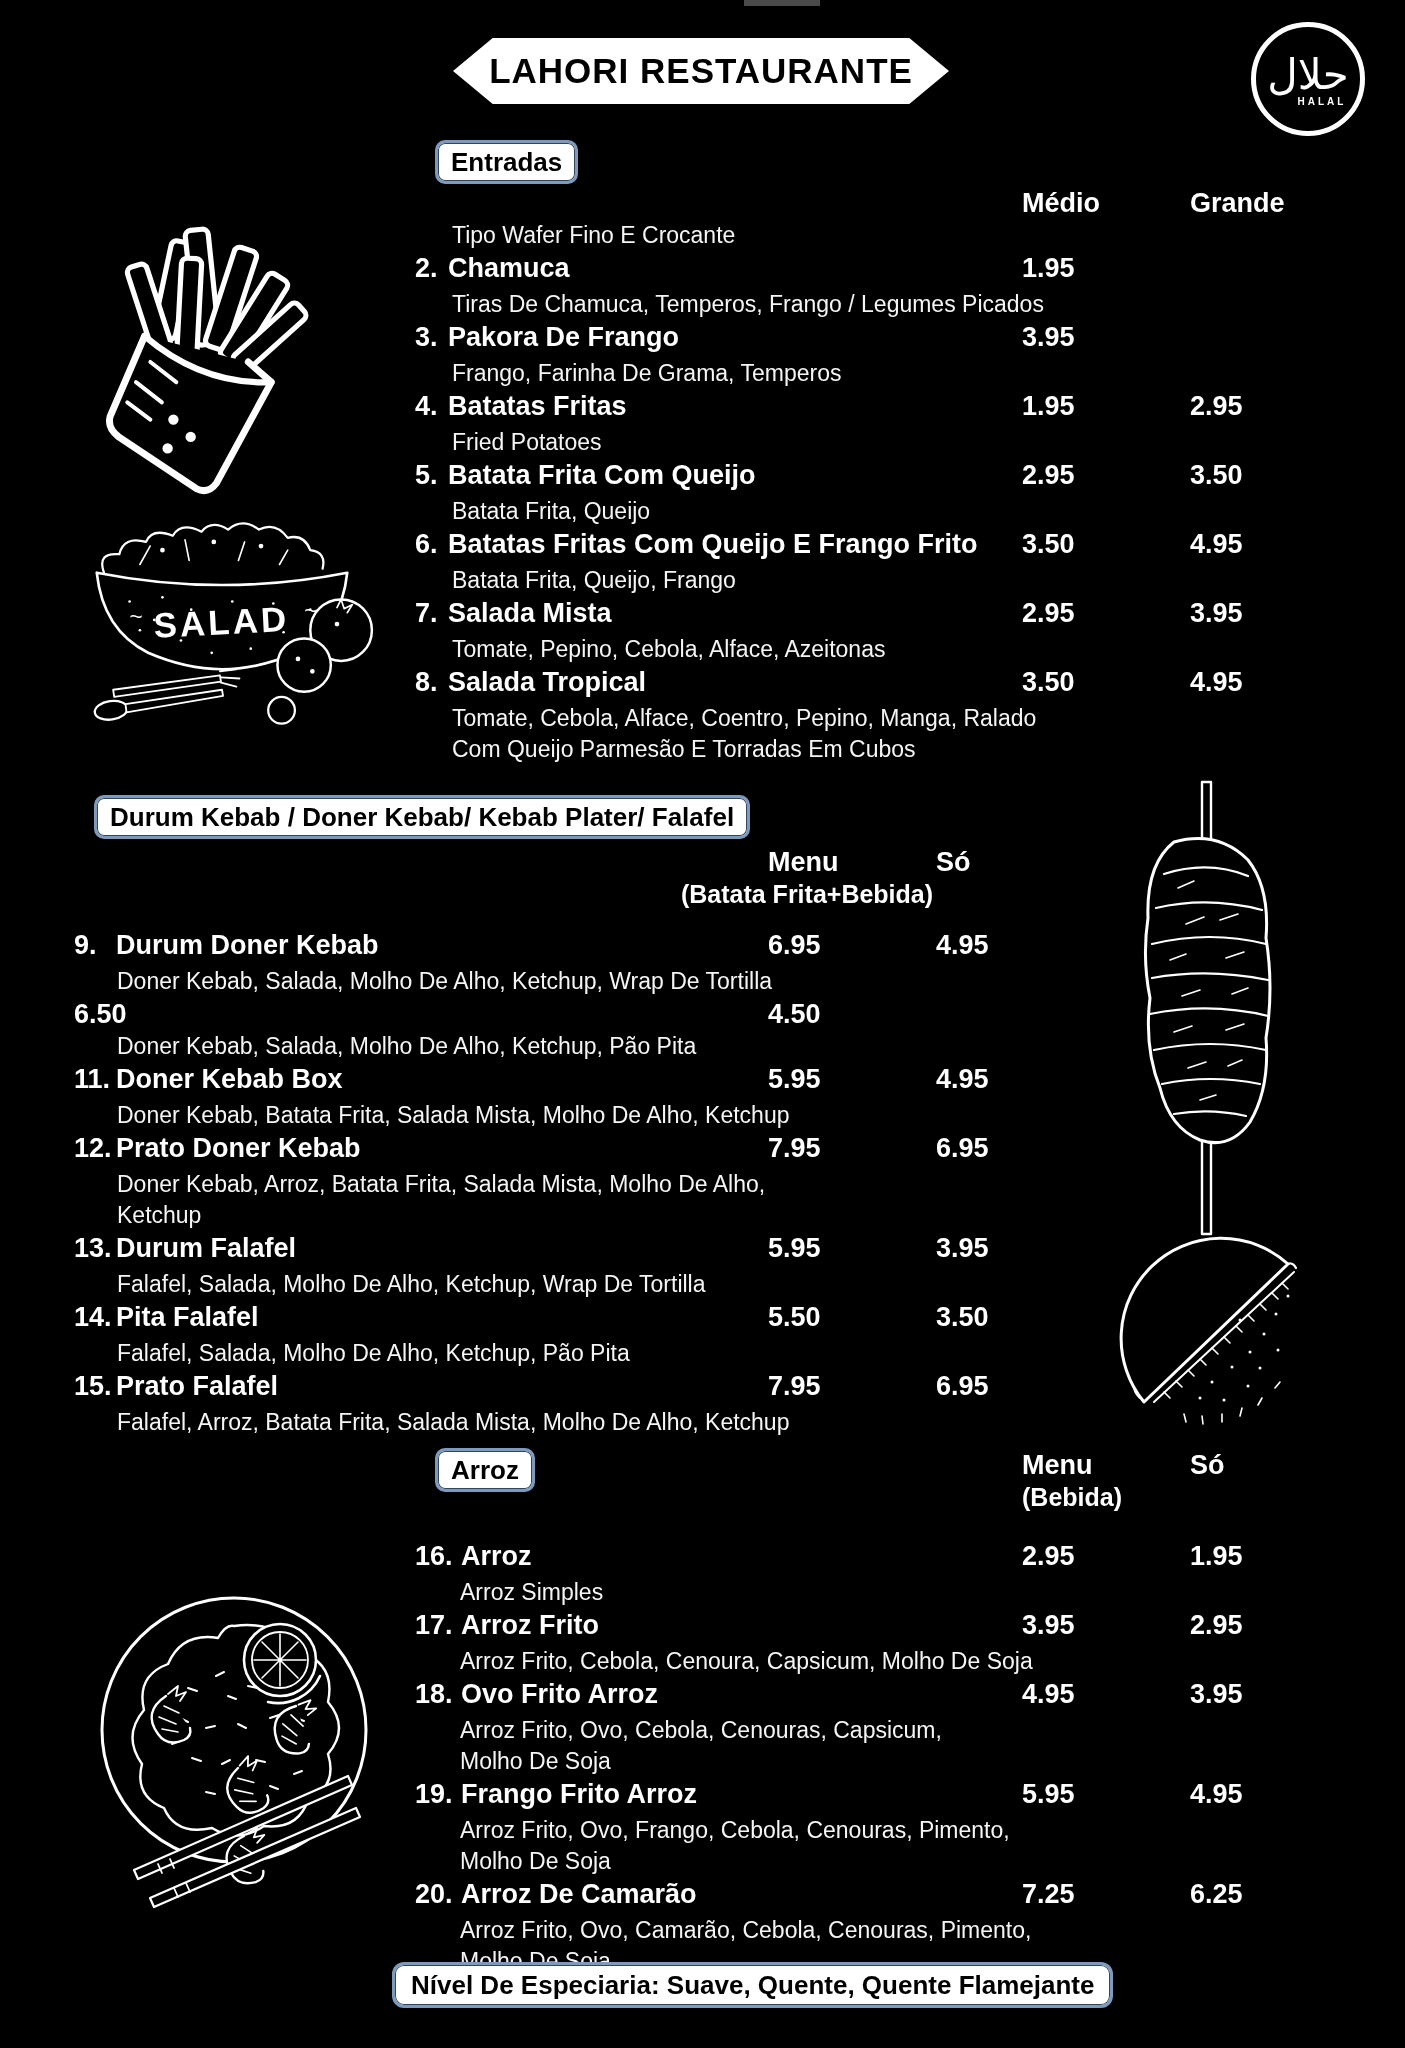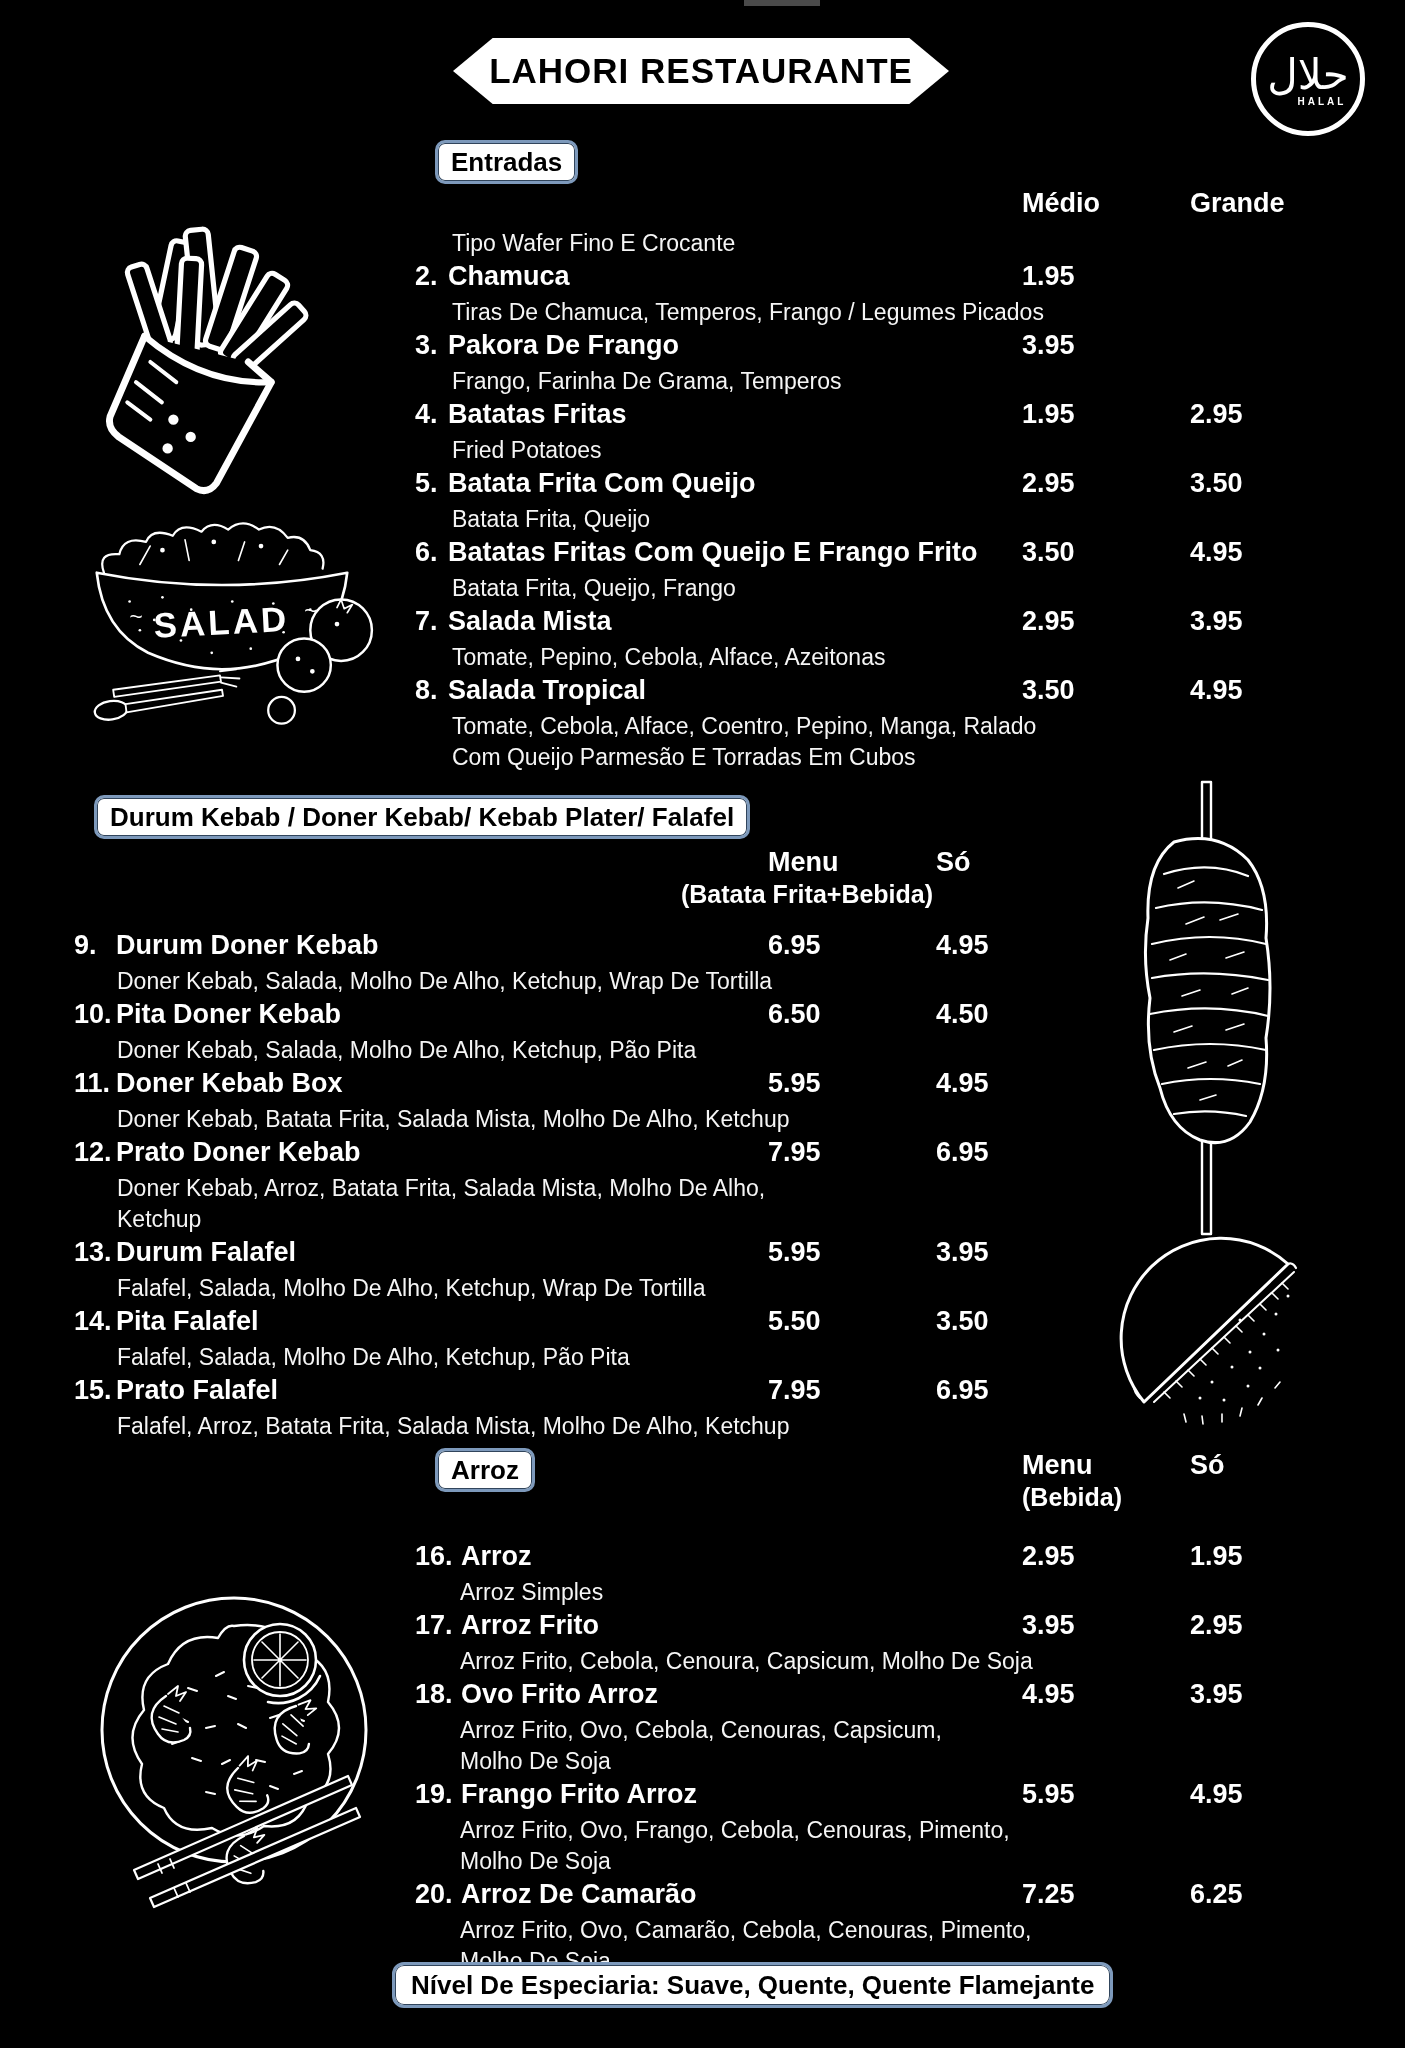--- a/index.html
+++ b/index.html
@@ -184,21 +184,21 @@
     </g>
     <path d="M46,302 L260,208 L264,217 L50,311 Z" stroke-width="2.2"></path>
     <path d="M62,330 L268,240 L272,249 L66,339 Z" stroke-width="2.2"></path>
     <path d="M70,296 l4,9 M82,291 l4,9 M86,320 l4,9 M98,315 l4,9" fill="none" stroke-width="1.8"></path>
   </g>
 </svg>
 
 <div id="menu-body">
     <div class="pill" style="left: 415px; top: 140px;">Entradas</div>
     <div class="sec" style="left: 415px; top: 186px; width: 960px; --c1: 607px; --c2: 168px; --numw: 33px; --descoff: 37px;">
-      <div class="row" style="margin-bottom: 8px;">
+      <div class="row" style="margin-bottom: 0px;">
         <span></span>
         <span>
           <span class="colh">Médio</span>
         </span>
         <span class="colh">Grande</span>
       </div>
       <div class="item">
         <div class="desc">Tipo Wafer Fino E Crocante</div>
       </div>
       <div class="item">
@@ -272,21 +272,20 @@
       <div class="item">
         <div class="row">
           <span class="nm"><span class="num">9.</span><span class="name">Durum Doner Kebab</span></span>
           <span class="price">6.95</span>
           <span class="price">4.95</span>
         </div>
         <div class="desc">Doner Kebab, Salada, Molho De Alho, Ketchup, Wrap De Tortilla</div>
       </div>
       <div class="item">
         <div class="row">
-          <span class="nm"><span class="num">10.</span><span class="name">Pita Doner Kebab</span></span>
           <span class="price">6.50</span>
           <span class="price">4.50</span>
         </div>
         <div class="desc">Doner Kebab, Salada, Molho De Alho, Ketchup, Pão Pita</div>
       </div>
       <div class="item">
         <div class="row">
           <span class="nm"><span class="num">11.</span><span class="name">Doner Kebab Box</span></span>
           <span class="price">5.95</span>
           <span class="price">4.95</span>

